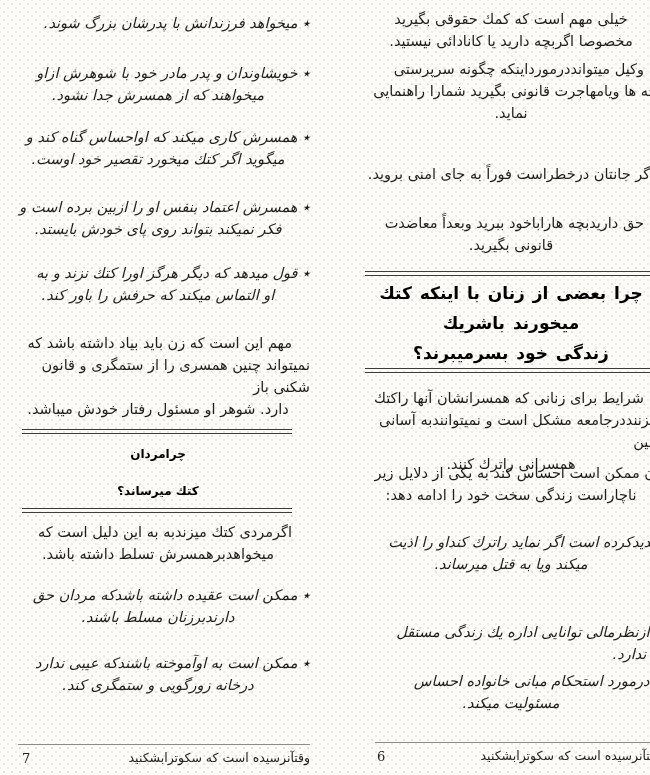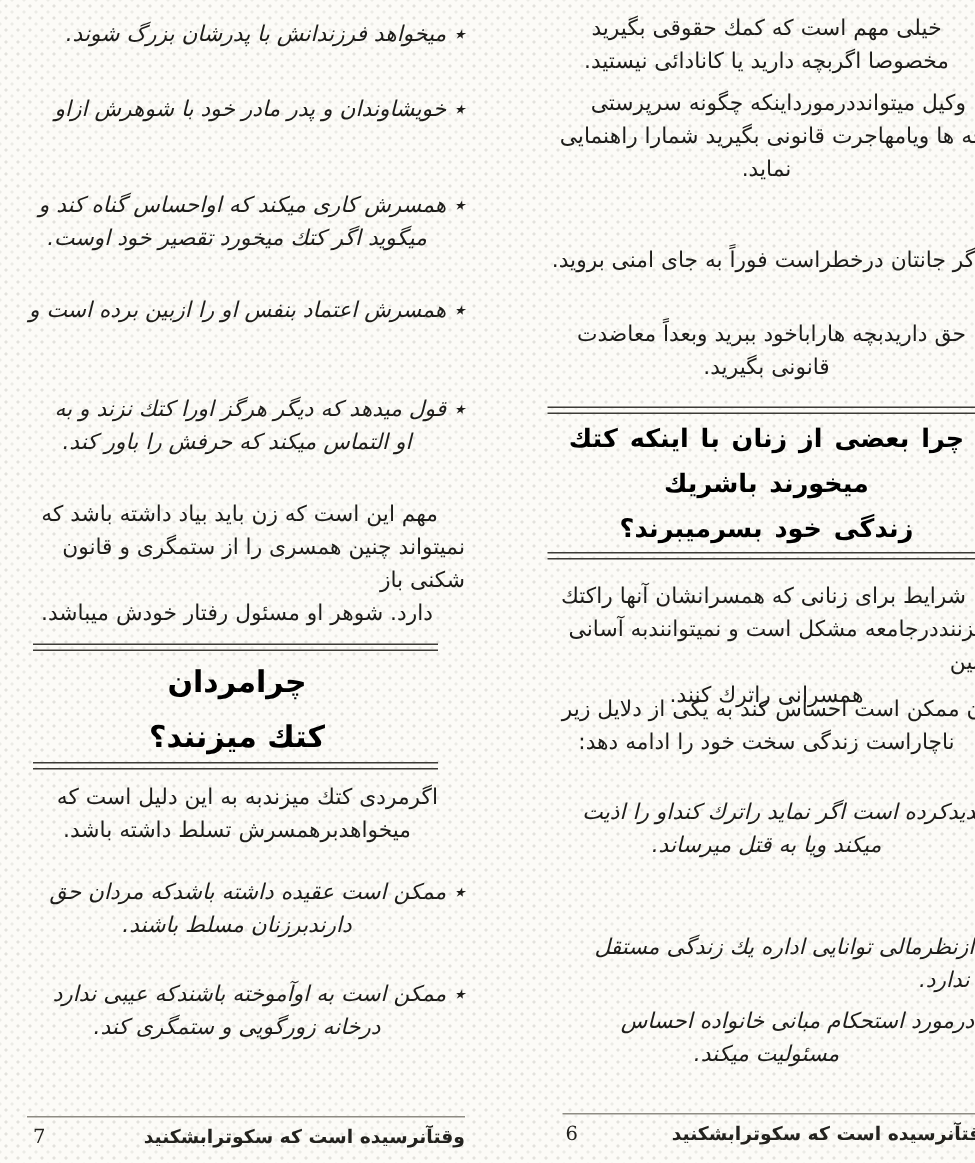--- a/index.html
+++ b/index.html
@@ -36,83 +36,85 @@
 
   .rule-double {
     position: absolute; height: 3px;
     border-top: 1.5px solid #3c3b36;
     border-bottom: 1.5px solid #3c3b36;
   }
   .section-title {
     position: absolute; left: 0; right: 0;
     font-weight: bold; color: #000000;
   }
-  #page7 .section-title { font-size: 20px; line-height: 37px; }
+  #page7 .section-title { font-size: 12px; line-height: 37px; }
   #page6 .section-title { font-size: 17px; line-height: 30px; word-spacing: 2px; }
   .title-ln { text-align: center; }
 
   .footer-line {
     position: absolute; height: 0;
     border-top: 1px solid #8e8c83;
   }
   .footer-row {
     position: absolute; left: 0; right: 0;
     font-size: 12.5px; line-height: 18px;
     color: #23221e;
   }
   .footer-row .page-number {
     position: absolute; top: 1px;
     font-size: 13px;
     font-family: "DejaVu Serif", "Liberation Serif", serif;
   }
   #page7 .page-number { left: 16px; }
   #page6 .page-number { left: 17px; }
-  .footer-text { text-align: left; direction: rtl; font-weight: bold; }
+  .footer-text { text-align: left; direction: rtl; }
   #page7 .footer-text { padding-left: 0; text-align: left; position: absolute; right: 0; left: 0; }
   #page7 .footer-text, #page6 .footer-text { text-align: right; }
   #page7 .footer-text { padding-right: 0; }
   #page6 .footer-row { padding-left: 0; }
 </style>
 </head>
 <body>
 
 <div class="page" id="page7">
 
   <div class="block it" style="top:12px">
     <div class="ln r">٭ میخواهد فرزندانش با پدرشان بزرگ شوند.</div>
   </div>
 
   <div class="block it" style="top:62px">
     <div class="ln r">٭ خویشاوندان و پدر مادر خود با شوهرش ازاو</div>
+    <div class="ln c">میخواهند که از همسرش جدا نشود.</div>
   </div>
 
   <div class="block it" style="top:126px">
     <div class="ln r">٭ همسرش کاری میکند که اواحساس گناه کند و</div>
     <div class="ln c">میگوید اگر کتك میخورد تقصیر خود اوست.</div>
   </div>
 
   <div class="block it" style="top:196px">
     <div class="ln r">٭ همسرش اعتماد بنفس او را ازبین برده است و</div>
+    <div class="ln c">فکر نمیکند بتواند روی پای خودش بایستد.</div>
   </div>
 
   <div class="block it" style="top:262px">
     <div class="ln r">٭ قول میدهد که دیگر هرگز اورا کتك نزند و به</div>
     <div class="ln c">او التماس میکند که حرفش را باور کند.</div>
   </div>
 
   <div class="block" style="top:332px">
     <div class="ln r ind">مهم این است که زن باید بیاد داشته باشد که</div>
     <div class="ln r">نمیتواند چنین همسری را از ستمگری و قانون شکنی باز</div>
     <div class="ln c">دارد. شوهر او مسئول رفتار خودش میباشد.</div>
   </div>
 
   <div class="rule-double" style="top:429px; left:16px; width:270px"></div>
   <div class="section-title" style="top:436px">
     <div class="title-ln">چرامردان</div>
-    <div class="title-ln">کتك میزنند؟</div>
+    <div class="title-ln">کتك میرساند؟</div>
   </div>
   <div class="rule-double" style="top:508px; left:16px; width:270px"></div>
 
   <div class="block" style="top:521px">
     <div class="ln r ind">اگرمردی کتك میزندبه به این دلیل است که</div>
     <div class="ln l">میخواهدبرهمسرش تسلط داشته باشد.</div>
   </div>
 
   <div class="block it" style="top:584px">
     <div class="ln r">٭ ممکن است عقیده داشته باشدکه مردان حق</div>

